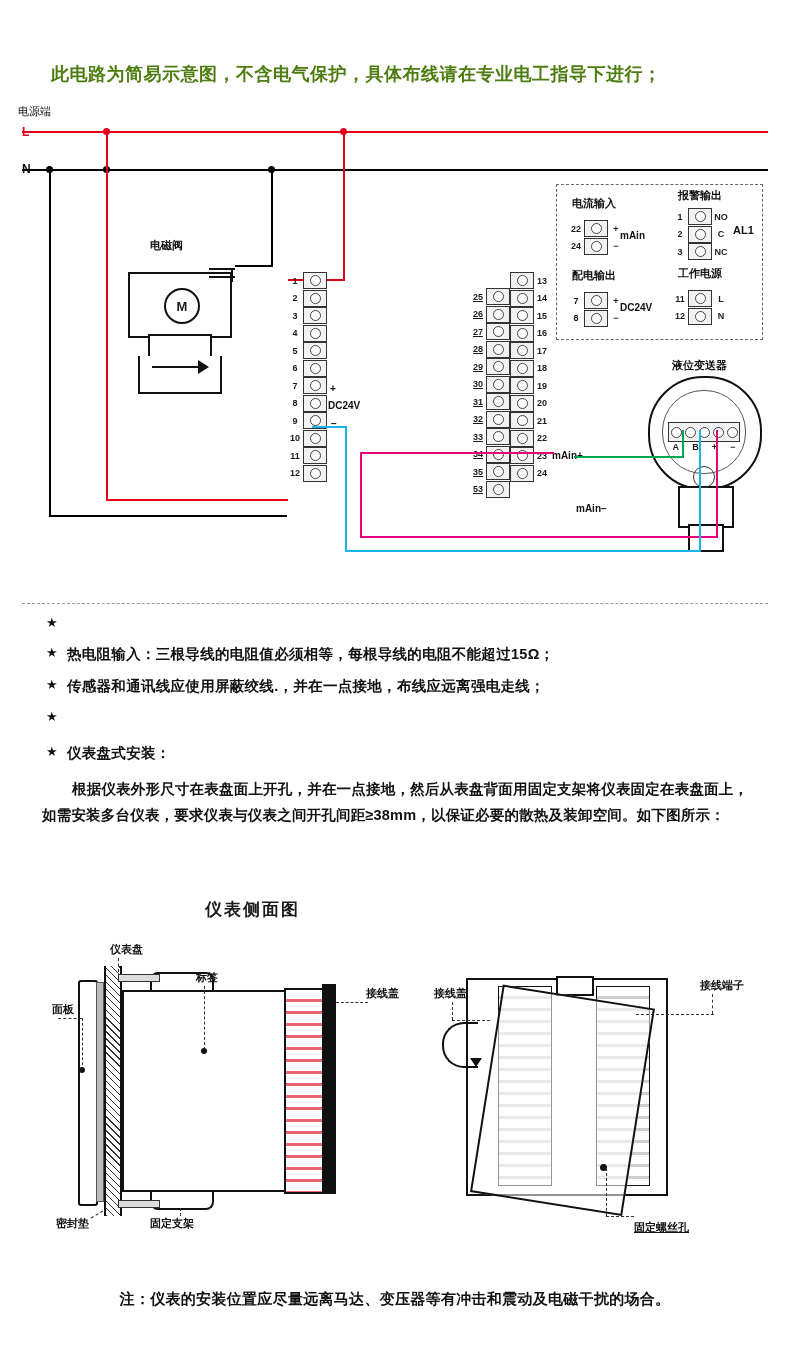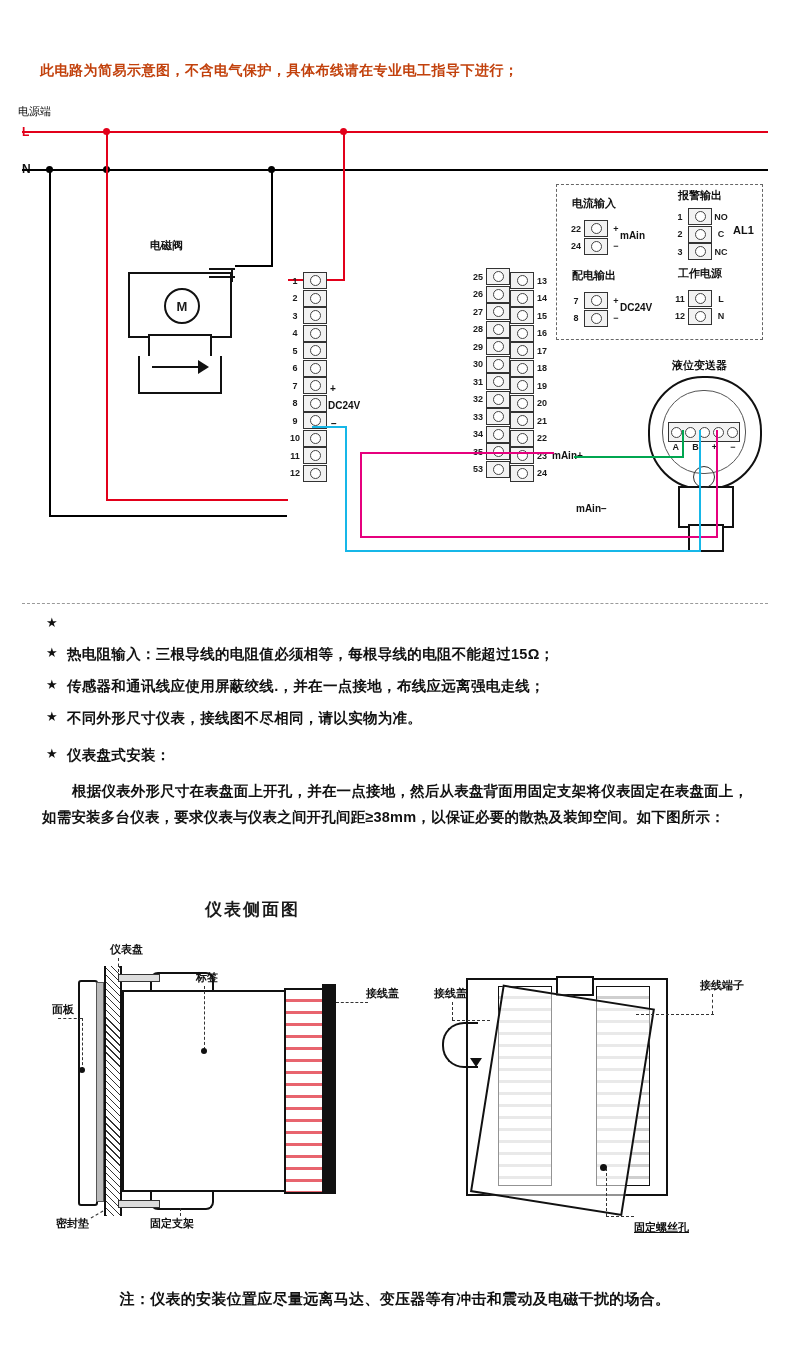--- a/index.html
+++ b/index.html
@@ -7,21 +7,21 @@
     width:790px;height:1362px;background:#ffffff;
     font-family:"Liberation Sans","DejaVu Sans",sans-serif;
     color:#1a1a1a;position:relative;overflow:hidden;
   }
   .page{position:relative;width:790px;height:1362px;}
 
   
   .title-row{position:absolute;left:18px;top:22px;display:flex;align-items:center;}
   .bullet{width:10px;height:10px;border-radius:50%;background:#e2001a;margin-right:12px;}
   .title{font-size:20px;font-weight:bold;letter-spacing:1px;color:#111;}
-  .subtitle{position:absolute;left:40px;top:62px;font-size:14px;font-weight:bold;color:#c2410c;letter-spacing:.5px;}
+  .subtitle{position:absolute;left:51px;top:62px;font-size:18px;font-weight:bold;color:#4d7c0f;letter-spacing:.5px;}
 
   
   .diagram{position:absolute;left:0;top:100px;width:790px;height:500px;}
   .lbl{position:absolute;font-size:10px;color:#111;white-space:nowrap;}
   .lbl.b{font-weight:bold;}
   .lbl.cn{font-size:11px;}
   .wire{position:absolute;}
   .red{background:#e2001a;}
   .blk{background:#000;}
   .cyan{background:#16b7e8;}
@@ -152,21 +152,21 @@
         </div>
       <div class="trow">
           <span class="tnum">12</span>
           <span class="tcell"></span>
         </div>
     </div>
     <div class="lbl b" style="left:330px;top:283px;">+</div>
     <div class="lbl" style="left:328px;top:300px;font-size:10px;font-weight:bold;">DC24V</div>
     <div class="lbl b" style="left:331px;top:318px;">−</div>
 
-    <div class="tblock" style="left:470px;top:168px;">
+    <div class="tblock" style="left:470px;top:188px;text-decoration:underline;">
       <div class="trow">
           <span class="tnum">25</span>
           <span class="tcell"></span>
         </div>
       <div class="trow">
           <span class="tnum">26</span>
           <span class="tcell"></span>
         </div>
       <div class="trow">
           <span class="tnum">27</span>
@@ -373,21 +373,20 @@
     <div class="note">
       <span class="star">★</span>
       <span>热电阻输入：三根导线的电阻值必须相等，每根导线的电阻不能超过15Ω；</span>
     </div>
     <div class="note">
       <span class="star">★</span>
       <span>传感器和通讯线应使用屏蔽绞线.，并在一点接地，布线应远离强电走线；</span>
     </div>
     <div class="note">
       <span class="star">★</span>
-      <span>不同外形尺寸仪表，接线图不尽相同，请以实物为准。</span>
     </div>
     <div class="note" style="margin-top:18px;">
       <span class="star">★</span>
       <span>仪表盘式安装：</span>
     </div>
     <div class="para">根据仪表外形尺寸在表盘面上开孔，并在一点接地，然后从表盘背面用固定支架将仪表固定在表盘面上，如需安装多台仪表，要求仪表与仪表之间开孔间距≥38mm，以保证必要的散热及装卸空间。如下图所示：</div>
   </div>
 
   <div class="sideview-title">仪表侧面图</div>
 

